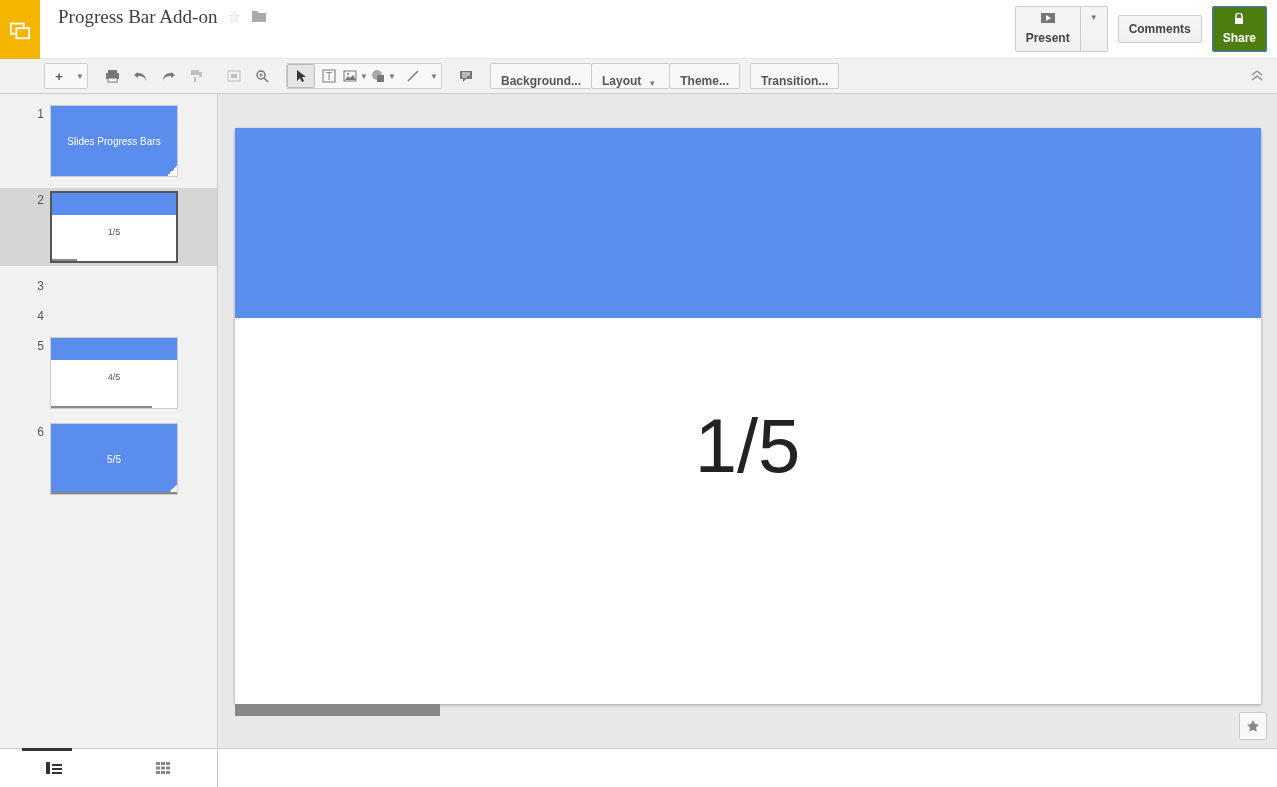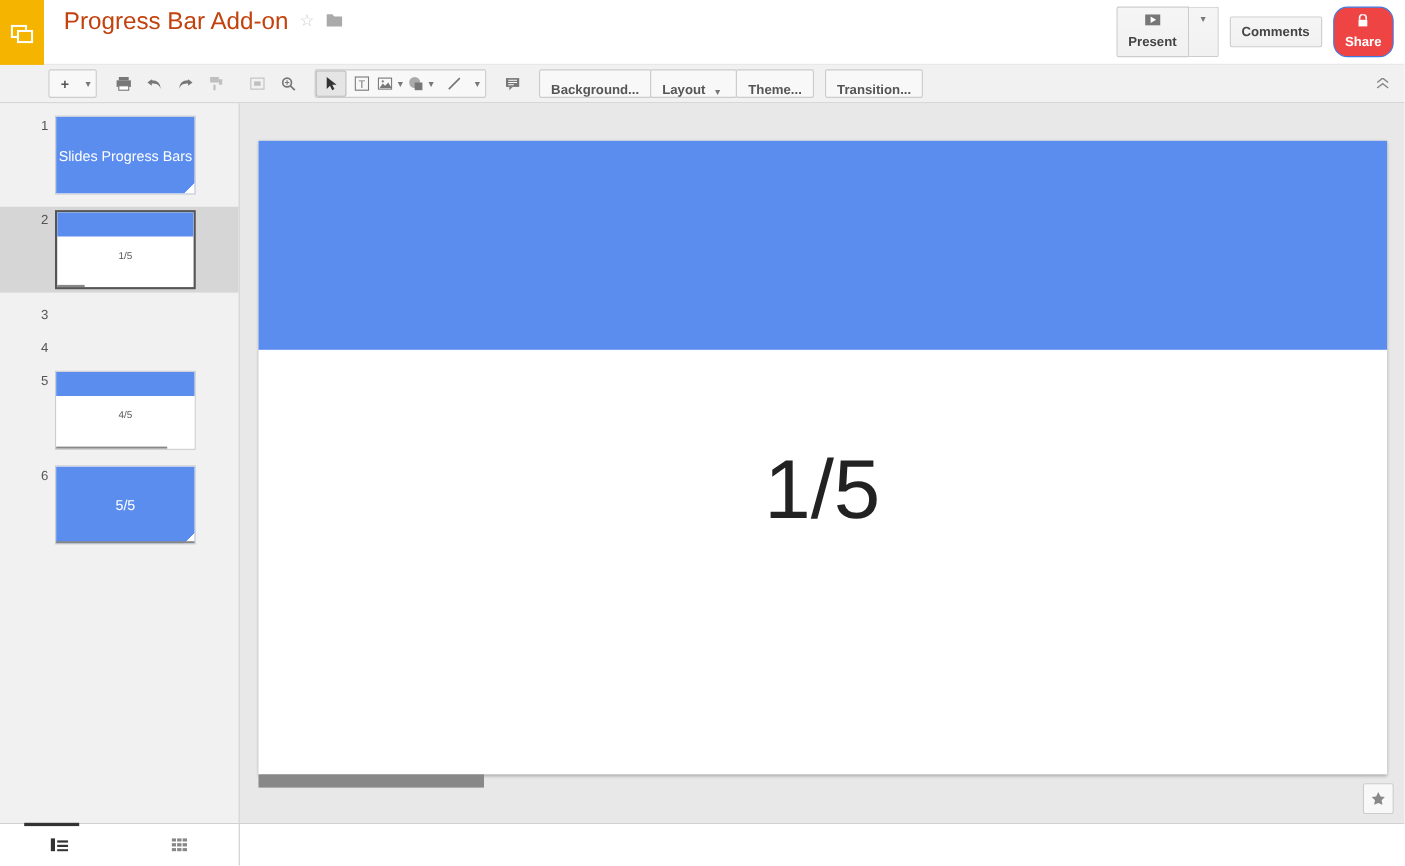--- a/index.html
+++ b/index.html
@@ -4,52 +4,52 @@
 <style>
 * { margin: 0; padding: 0; box-sizing: border-box; }
 body { font-family: Arial, sans-serif; font-size: 13px; color: #333; background: #fff; overflow: hidden; width: 1277px; height: 787px; }
 
 
 .header { display: flex; height: 59px; border-bottom: 1px solid #e5e5e5; }
 .logo-box { width: 40px; height: 59px; background: #f4b400; display: flex; align-items: center; justify-content: center; }
 .logo-box svg { width: 22px; height: 22px; }
 .header-main { flex: 1; padding: 6px 10px 0 18px; display: flex; flex-direction: column; }
 .title-row { display: flex; align-items: center; gap: 10px; }
-.doc-title { font-size: 22px; color: #c2410c; font-weight: 400; }
+.doc-title { font-size: 19px; color: #404040; font-weight: 400; font-family: Liberation Serif, serif; }
 .star-icon { color: #ccc; font-size: 15px; }
 .folder-icon { color: #aaa; }
 .menu-row { display: flex; gap: 1px; margin-top: 4px; }
 .menu-item { padding: 4px 9px; cursor: pointer; font-size: 13px; color: #333; }
 .header-right { display: flex; align-items: center; gap: 10px; padding-right: 10px; }
 .btn { display: inline-flex; align-items: center; gap: 6px; padding: 6px 10px; border: 1px solid #ccc; background: linear-gradient(#f5f5f5,#f1f1f1); border-radius: 2px; font-size: 12px; font-weight: bold; color: #444; cursor: pointer; flex-direction: column; }
 .btn-group { display: flex; }
 .btn-group .btn:first-child { border-radius: 2px 0 0 2px; }
 .btn-group .btn-drop { border-radius: 0 2px 2px 0; border-left: none; padding: 6px 6px; }
-.btn-share { background: #ef4444; border-color: #3f78e0; color: #fff; border-radius: 13px; }
+.btn-share { background: #4d7c0f; border-color: #3f78e0; color: #fff; }
 
 
 .toolbar { height: 35px; background: #f1f1f1; border-bottom: 1px solid #ccc; display: flex; align-items: center; padding: 0 6px 0 44px; gap: 0; }
 .tb-group { display: flex; align-items: center; border: 1px solid #ccc; border-radius: 2px; background: #f8f8f8; height: 26px; }
 .tb-btn { display: flex; align-items: center; justify-content: center; width: 28px; height: 24px; cursor: pointer; color: #555; }
 .tb-btn-text { width: auto; padding: 0 10px; font-size: 12px; font-weight: bold; color: #555; white-space: nowrap; align-items: flex-end; }
 .tb-sep { width: 10px; }
 .tb-btn.sel { background: #e5e5e5; border: 1px solid #bbb; border-radius: 2px; }
 .tb-drop { font-size: 8px; color: #777; padding: 0 3px; }
 .spacer { flex: 1; }
 .collapse-btn { width: 28px; height: 24px; display: flex; align-items: center; justify-content: center; cursor: pointer; color: #888; }
 
 
 .body { display: flex; height: calc(787px - 59px - 35px - 39px); }
 .sidebar { width: 218px; border-right: 1px solid #ccc; overflow-y: auto; padding-top: 8px; background: #f1f1f1; }
 .thumb-row { display: flex; align-items: flex-start; padding: 3px 0 3px 0; margin-bottom: 8px; }
 .thumb-row.active { background: #d6d6d6; }
 .thumb-num { width: 50px; text-align: right; padding-right: 6px; font-size: 12px; color: #555; padding-top: 2px; }
 .thumb { width: 128px; height: 72px; background: #fff; border: 1px solid #ccc; position: relative; overflow: hidden; cursor: pointer; }
 .thumb-row.active .thumb { border: 2px solid #555; }
-.thumb-blue-full { position: absolute; inset: 0; background: #5b8def; display: flex; align-items: center; justify-content: center; color: #fff; font-size: 13px; }
+.thumb-blue-full { position: absolute; inset: 0; background: #5b8def; display: flex; align-items: center; justify-content: center; color: #fff; font-size: 10px; }
 .thumb-blue-top { position: absolute; top: 0; left: 0; right: 0; height: 22px; background: #5b8def; }
 .thumb-text { position: absolute; top: 34px; left: 0; right: 0; text-align: center; font-size: 9px; color: #555; }
 .thumb-progress { position: absolute; bottom: 0; left: 0; height: 2px; background: #888; }
 .thumb-corner { position: absolute; bottom: 0; right: 0; width: 10px; height: 10px; background: linear-gradient(135deg, transparent 50%, #fff 50%); }
 
 .canvas-area { flex: 1; background: #e8e8e8; position: relative; display: flex; align-items: center; justify-content: center; }
 .slide { width: 1026px; height: 576px; background: #fff; box-shadow: 0 1px 3px rgba(0,0,0,0.3); position: relative; margin-top: -10px; }
 .slide-blue { position: absolute; top: 0; left: 0; right: 0; height: 190px; background: #5b8def; }
 .slide-text { position: absolute; top: 55%; left: 50%; transform: translate(-50%,-50%); font-size: 76px; color: #222; font-family: Arial; }
 .slide-progress { position: absolute; left: 0; height: 12px; background: #888; }

